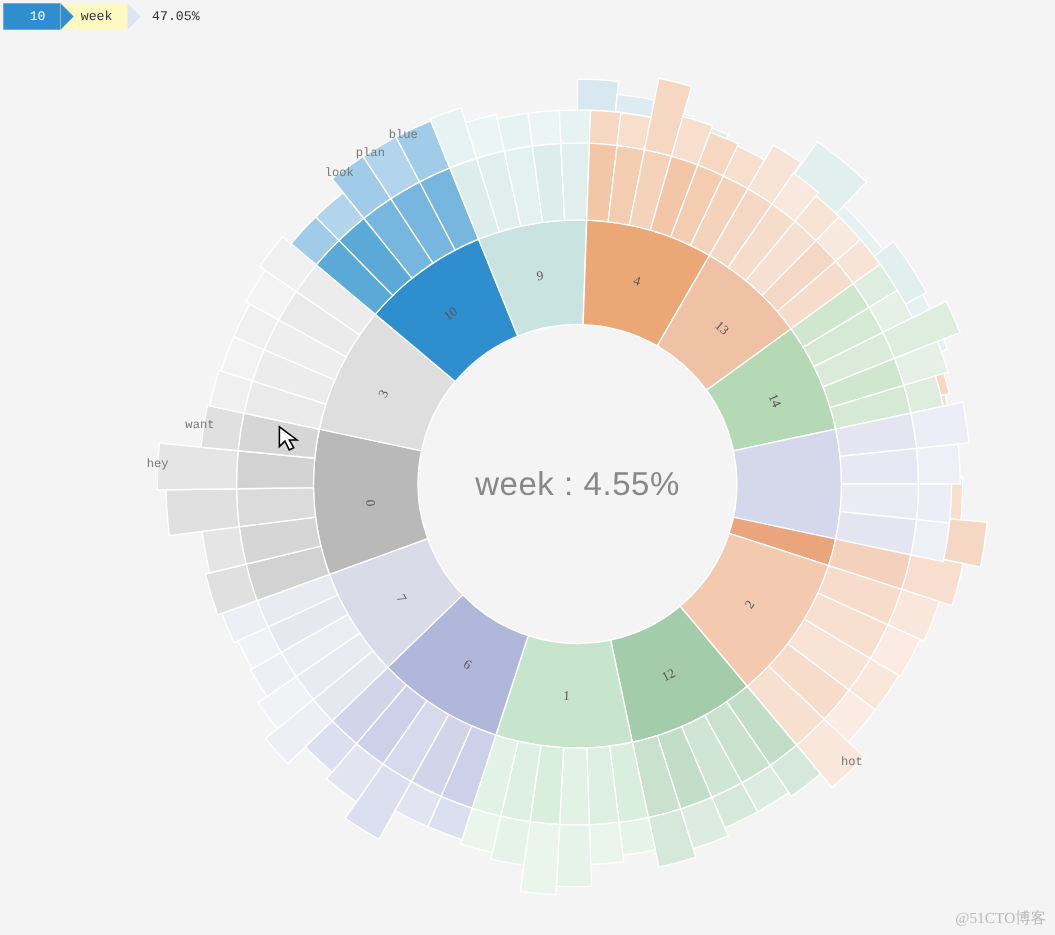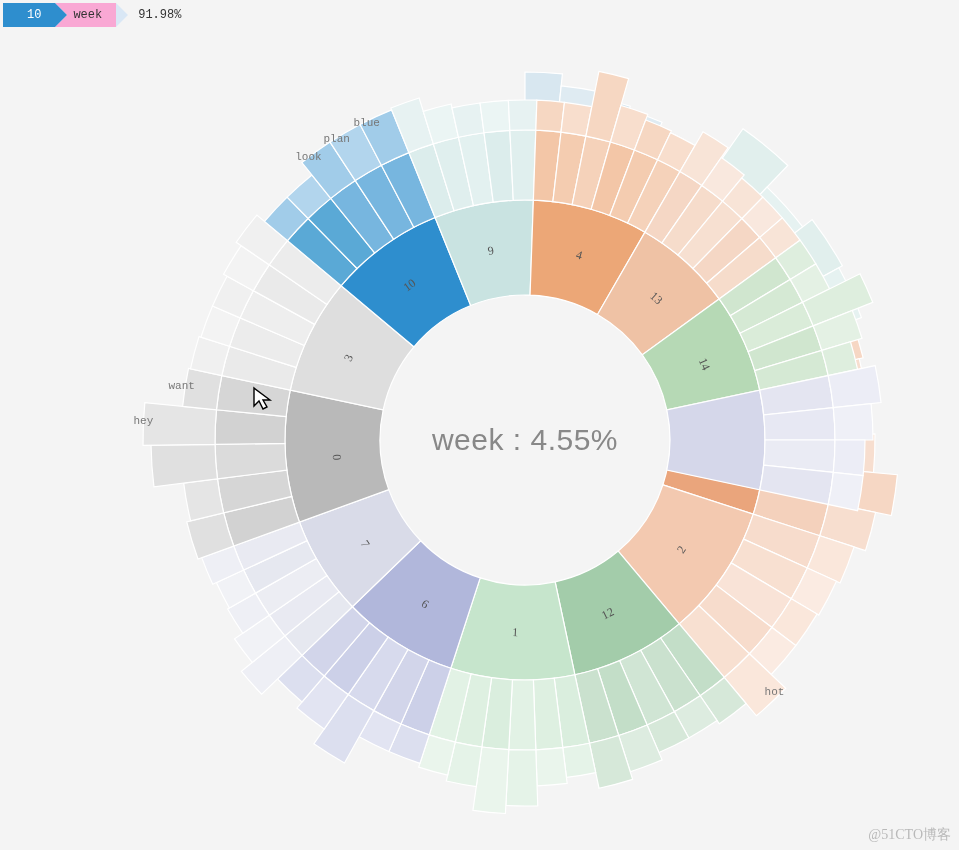--- a/index.html
+++ b/index.html
@@ -2,37 +2,37 @@
 <html><head>
 <meta charset="utf-8">
 <style>
   html,body{margin:0;padding:0;width:959px;height:850px;background:#f4f4f4;font-family:Verdana,Geneva,sans-serif;overflow:hidden}
   .crumbs{position:absolute;top:3px;left:3px;display:flex;align-items:center;font-family:"Courier New",monospace;font-size:12px}
   .crumb{display:inline-flex;align-items:center;height:24px;padding:0 14px 0 18px;margin-right:0;position:relative;color:#fff;background:#2e8ece}
   .crumb:first-child{padding-left:24px}
   .crumb::after{content:"";position:absolute;right:-12px;top:0;border-top:12px solid transparent;border-bottom:12px solid transparent;border-left:12px solid #2e8ece;z-index:2}
   .crumb::before{content:"";position:absolute;left:0;top:0;border-top:12px solid transparent;border-bottom:12px solid transparent;border-left:12px solid #f4f4f4;z-index:1}
   .crumb:first-child::before{display:none}
-  .crumb-light{background:#f9a8d4;color:#333}
+  .crumb-light{background:#fef9c3;color:#333}
   .crumb-light::after{border-left-color:#d9e7f5}
   .crumb-final{color:#333;padding-left:22px;font-family:"Courier New",monospace}
   #sunburst{position:absolute;left:0;top:0}
   .center-label{font-size:30px;fill:#888;text-anchor:middle;font-family:Arial,Helvetica,sans-serif;letter-spacing:.5px}
   .ring1-label{font-size:12px;fill:#555;font-family:Georgia,serif;text-anchor:middle}
   .outer-label{font-size:11px;fill:#777;font-family:"Courier New",monospace}
   .wm{position:absolute;right:8px;bottom:6px;font-size:14px;color:#b9b9b9;font-family:Liberation Serif, serif}
   .cursor{position:absolute;left:252px;top:386px;pointer-events:none}
 </style>
 </head>
 <body>
 
 <div class="crumbs">
   <span class="crumb">10</span>
   <span class="crumb crumb-light">week</span>
-  <span class="crumb-final">91.98%</span>
+  <span class="crumb-final">47.05%</span>
 </div>
 
 <svg id="sunburst" width="959" height="850">
     <path d="M 525 295 A 145 145 0 0 1 608.1685832709016 321.22295357809617 L 662.658344724251 243.40350937064196 A 240 240 0 0 0 525 200 Z" fill="#a9cadd" stroke="#fff" stroke-width="1.2"></path>
     <text x="582.8858664045727" y="260.40948698096634" class="ring1-label" transform="rotate(17.5 582.8858664045727 260.40948698096634)">11</text>
     <path d="M 525 200 A 240 240 0 0 1 549.3924187638725 201.24278040895206 L 556.5068742366685 131.60525802822974 A 310 310 0 0 0 525 130 Z" fill="#c7dde9" stroke="#fff" stroke-width="1.2"></path>
     <path d="M 525 130 A 310 310 0 0 1 556.5068742366685 131.60525802822974 L 562.401708771271 73.90559662705982 A 368 368 0 0 0 525 72 Z" fill="#d8e7f0" stroke="#fff" stroke-width="1.2"></path>
     <path d="M 549.3924187638725 201.24278040895206 A 240 240 0 0 1 573.5322173596891 204.95825077626765 L 587.6874474229318 136.40440725267905 A 310 310 0 0 0 556.5068742366685 131.60525802822974 Z" fill="#cde0eb" stroke="#fff" stroke-width="1.2"></path>
     <path d="M 556.5068742366685 131.60525802822974 A 310 310 0 0 1 587.6874474229318 136.40440725267905 L 596.9894557502055 91.35473865146366 A 356 356 0 0 0 561.1820878330774 85.84345760661222 Z" fill="#dfebf2" stroke="#fff" stroke-width="1.2"></path>
     <path d="M 573.5322173596891 204.95825077626765 A 240 240 0 0 1 597.1693918810256 211.10793182042556 L 618.2187978463247 144.34774526804966 A 310 310 0 0 0 587.6874474229318 136.40440725267905 Z" fill="#d3e4ee" stroke="#fff" stroke-width="1.2"></path>

